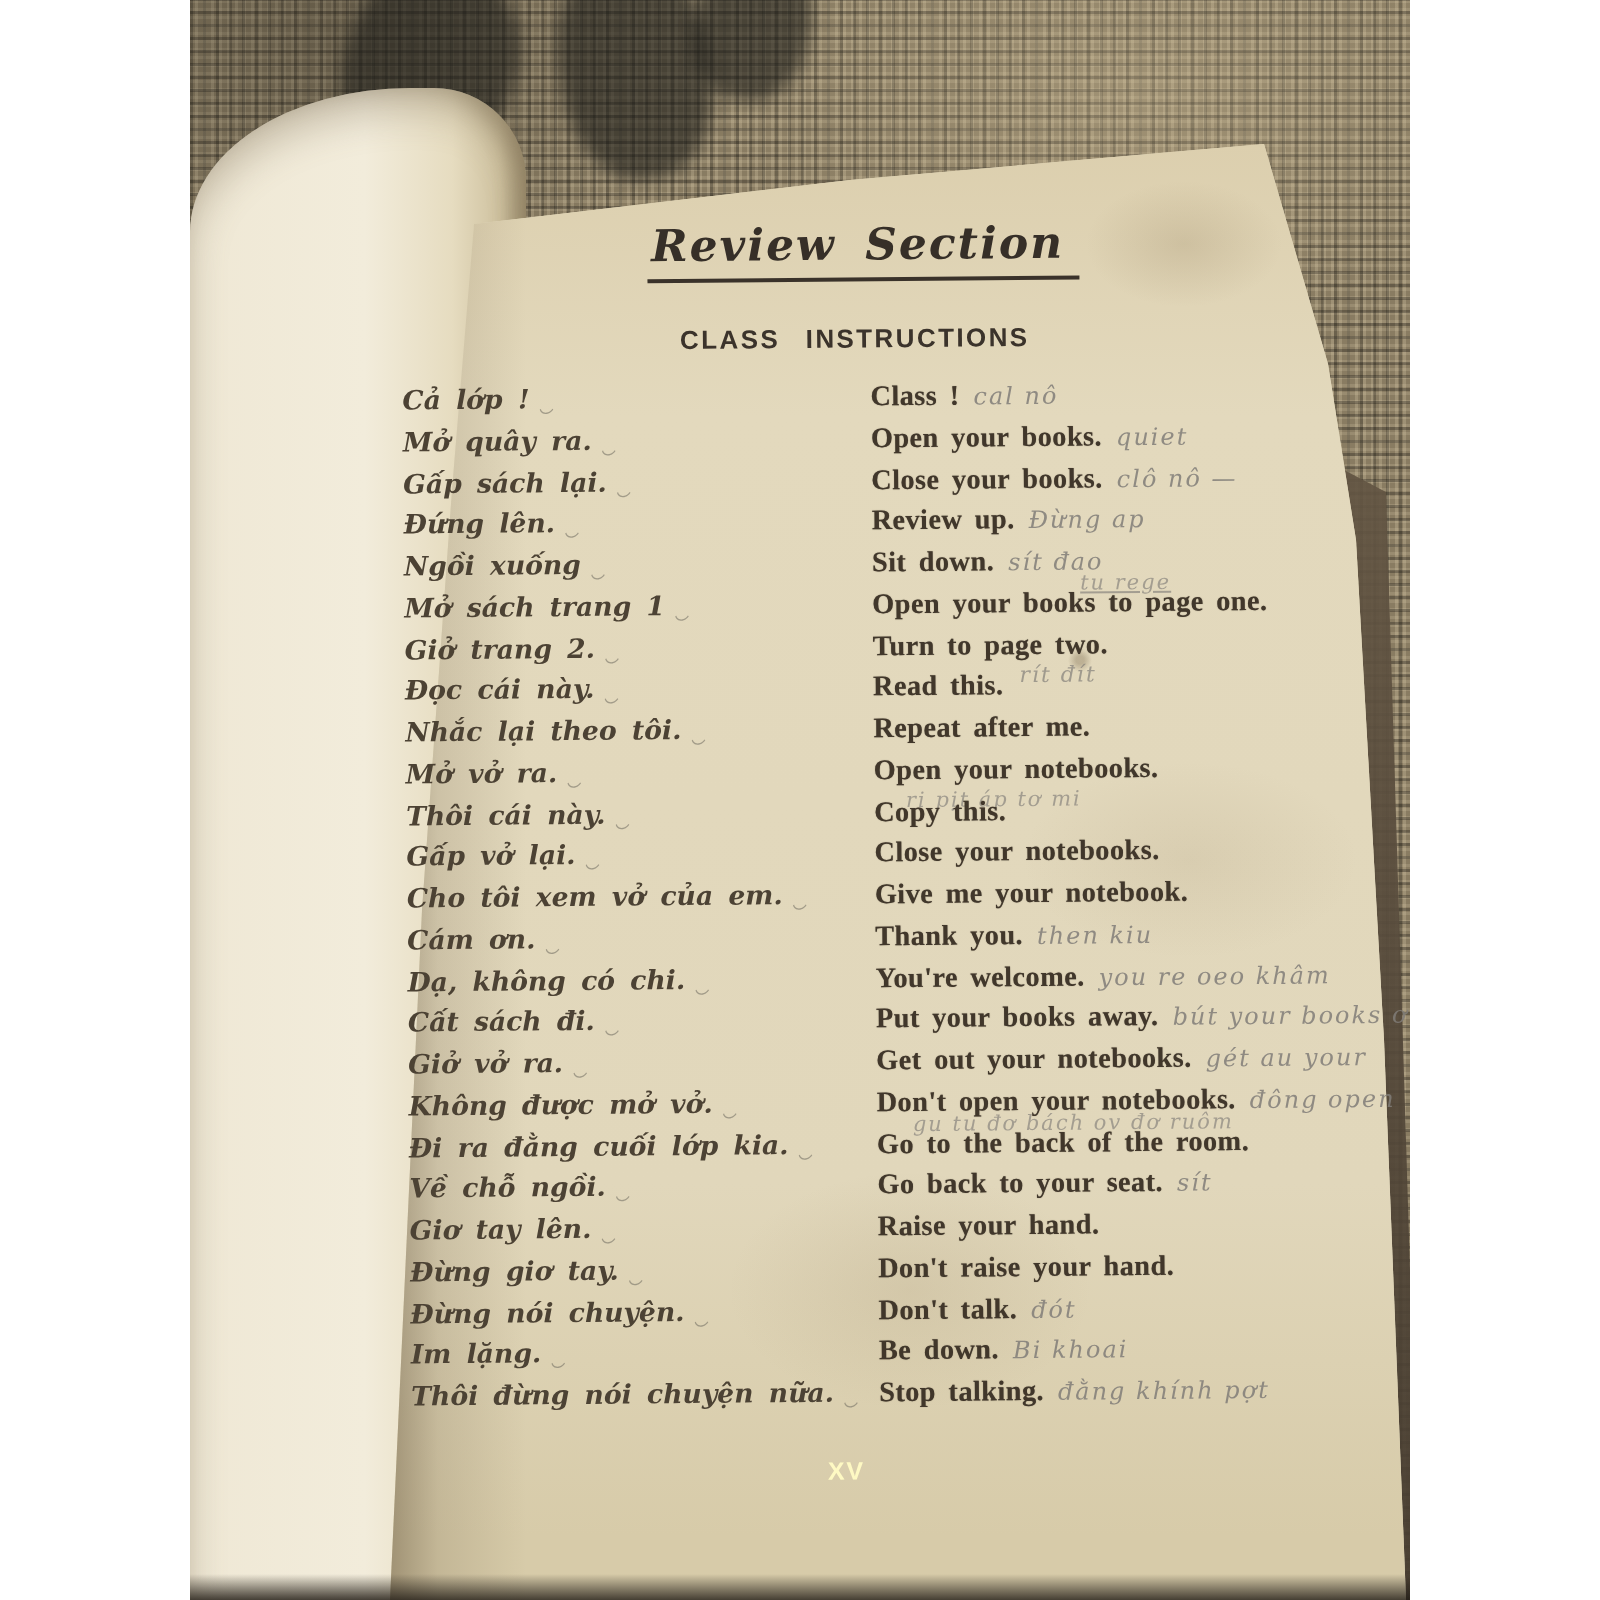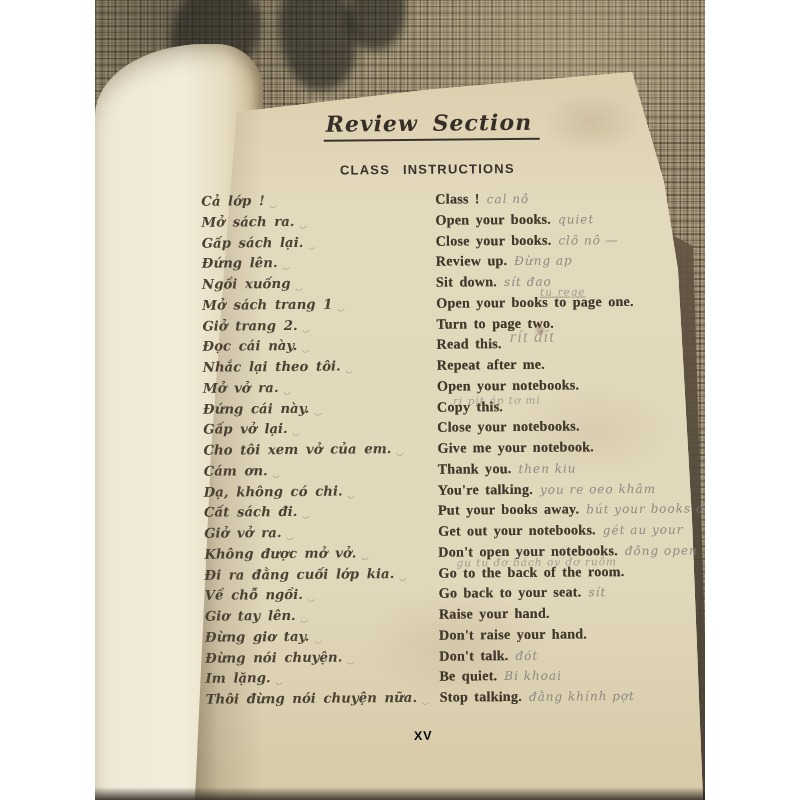--- a/index.html
+++ b/index.html
@@ -86,26 +86,26 @@
   .en{
     font-weight:700;font-size:14.2px;color:#41372b;
     word-spacing:2.5px;letter-spacing:.2px;
     text-shadow:0 0 .5px rgba(62,52,40,.55);
   }
   .hand{
     font-family:"DejaVu Serif",serif;font-style:italic;
     color:rgba(128,125,120,.85);font-size:12px;letter-spacing:1px;
   }
   .hand.after{margin-left:7px;}
-  .hand.raised{display:inline-block;transform:translateY(-6px);margin-left:8px;font-size:17px;opacity:.8;font-family:Liberation Serif, serif;}
+  .hand.raised{display:inline-block;transform:translateY(-6px);margin-left:8px;font-size:11px;opacity:.8;}
   .hand.above{position:absolute;top:-10px;font-size:10.5px;opacity:.75;white-space:nowrap;}
   .page-num{
     position:absolute;left:316px;top:729px;
     font-family:"Liberation Sans","DejaVu Sans",sans-serif;
-    font-weight:700;font-size:12.5px;letter-spacing:1px;color:#000000;
+    font-weight:700;font-size:12.5px;letter-spacing:1px;color:#fef9c3;
   }
 </style>
 </head>
 <body>
 
 <div class="photo">
   <div class="burlap"></div>
   <div class="mark" id="mark1"></div>
   <div class="mark" id="mark2"></div>
   <div class="mark" id="mark3"></div>
@@ -116,21 +116,21 @@
 
   <div class="page-content">
     <div class="title">Review Section</div>
     <div class="subtitle">CLASS INSTRUCTIONS</div>
     <div class="rows">
         <div class="row">
     <span class="vn-wrap"><span class="vn">Cả lớp !</span><span class="tick">‿</span></span>
     <span class="en-wrap"><span class="en">Class !</span><span class="hand after">cal nô</span></span>
   </div>
         <div class="row">
-    <span class="vn-wrap"><span class="vn">Mở sách ra.</span><span class="tick">‿</span></span>
+    <span class="vn-wrap"><span class="vn">Mở quây ra.</span><span class="tick">‿</span></span>
     <span class="en-wrap"><span class="en">Open your books.</span><span class="hand after">quiet</span></span>
   </div>
         <div class="row">
     <span class="vn-wrap"><span class="vn">Gấp sách lại.</span><span class="tick">‿</span></span>
     <span class="en-wrap"><span class="en">Close your books.</span><span class="hand after">clô nô —</span></span>
   </div>
         <div class="row">
     <span class="vn-wrap"><span class="vn">Đứng lên.</span><span class="tick">‿</span></span>
     <span class="en-wrap"><span class="en">Review up.</span><span class="hand after">Đừng ap</span></span>
   </div>
@@ -152,38 +152,38 @@
   </div>
         <div class="row">
     <span class="vn-wrap"><span class="vn">Nhắc lại theo tôi.</span><span class="tick">‿</span></span>
     <span class="en-wrap"><span class="en">Repeat after me.</span><span class="hand above" style="left: 16px; margin-top: 46px;">ri pịt áp tơ mi</span></span>
   </div>
         <div class="row">
     <span class="vn-wrap"><span class="vn">Mở vở ra.</span><span class="tick">‿</span></span>
     <span class="en-wrap"><span class="en">Open your notebooks.</span></span>
   </div>
         <div class="row">
-    <span class="vn-wrap"><span class="vn">Đứng cái này.</span><span class="tick">‿</span></span>
+    <span class="vn-wrap"><span class="vn">Thôi cái này.</span><span class="tick">‿</span></span>
     <span class="en-wrap"><span class="en">Copy this.</span></span>
   </div>
         <div class="row">
     <span class="vn-wrap"><span class="vn">Gấp vở lại.</span><span class="tick">‿</span></span>
     <span class="en-wrap"><span class="en">Close your notebooks.</span></span>
   </div>
         <div class="row">
     <span class="vn-wrap"><span class="vn">Cho tôi xem vở của em.</span><span class="tick">‿</span></span>
     <span class="en-wrap"><span class="en">Give me your notebook.</span></span>
   </div>
         <div class="row">
     <span class="vn-wrap"><span class="vn">Cám ơn.</span><span class="tick">‿</span></span>
     <span class="en-wrap"><span class="en">Thank you.</span><span class="hand after">then kiu</span></span>
   </div>
         <div class="row">
     <span class="vn-wrap"><span class="vn">Dạ, không có chi.</span><span class="tick">‿</span></span>
-    <span class="en-wrap"><span class="en">You're talking.</span><span class="hand after">you re oeo khâm</span></span>
+    <span class="en-wrap"><span class="en">You're welcome.</span><span class="hand after">you re oeo khâm</span></span>
   </div>
         <div class="row">
     <span class="vn-wrap"><span class="vn">Cất sách đi.</span><span class="tick">‿</span></span>
     <span class="en-wrap"><span class="en">Put your books away.</span><span class="hand after">bút your books ơ quây</span></span>
   </div>
         <div class="row">
     <span class="vn-wrap"><span class="vn">Giở vở ra.</span><span class="tick">‿</span></span>
     <span class="en-wrap"><span class="en">Get out your notebooks.</span><span class="hand after">gét au your</span></span>
   </div>
         <div class="row">
@@ -205,21 +205,21 @@
         <div class="row">
     <span class="vn-wrap"><span class="vn">Đừng giơ tay.</span><span class="tick">‿</span></span>
     <span class="en-wrap"><span class="en">Don't raise your hand.</span></span>
   </div>
         <div class="row">
     <span class="vn-wrap"><span class="vn">Đừng nói chuyện.</span><span class="tick">‿</span></span>
     <span class="en-wrap"><span class="en">Don't talk.</span><span class="hand after">đót</span></span>
   </div>
         <div class="row">
     <span class="vn-wrap"><span class="vn">Im lặng.</span><span class="tick">‿</span></span>
-    <span class="en-wrap"><span class="en">Be quiet.</span><span class="hand after">Bi khoai</span></span>
+    <span class="en-wrap"><span class="en">Be down.</span><span class="hand after">Bi khoai</span></span>
   </div>
         <div class="row">
     <span class="vn-wrap"><span class="vn">Thôi đừng nói chuyện nữa.</span><span class="tick">‿</span></span>
     <span class="en-wrap"><span class="en">Stop talking.</span><span class="hand after">đằng khính pợt</span></span>
   </div>
       </div>
     <div class="page-num">XV</div>
   </div>
 
   <div class="bottom-shadow"></div>

